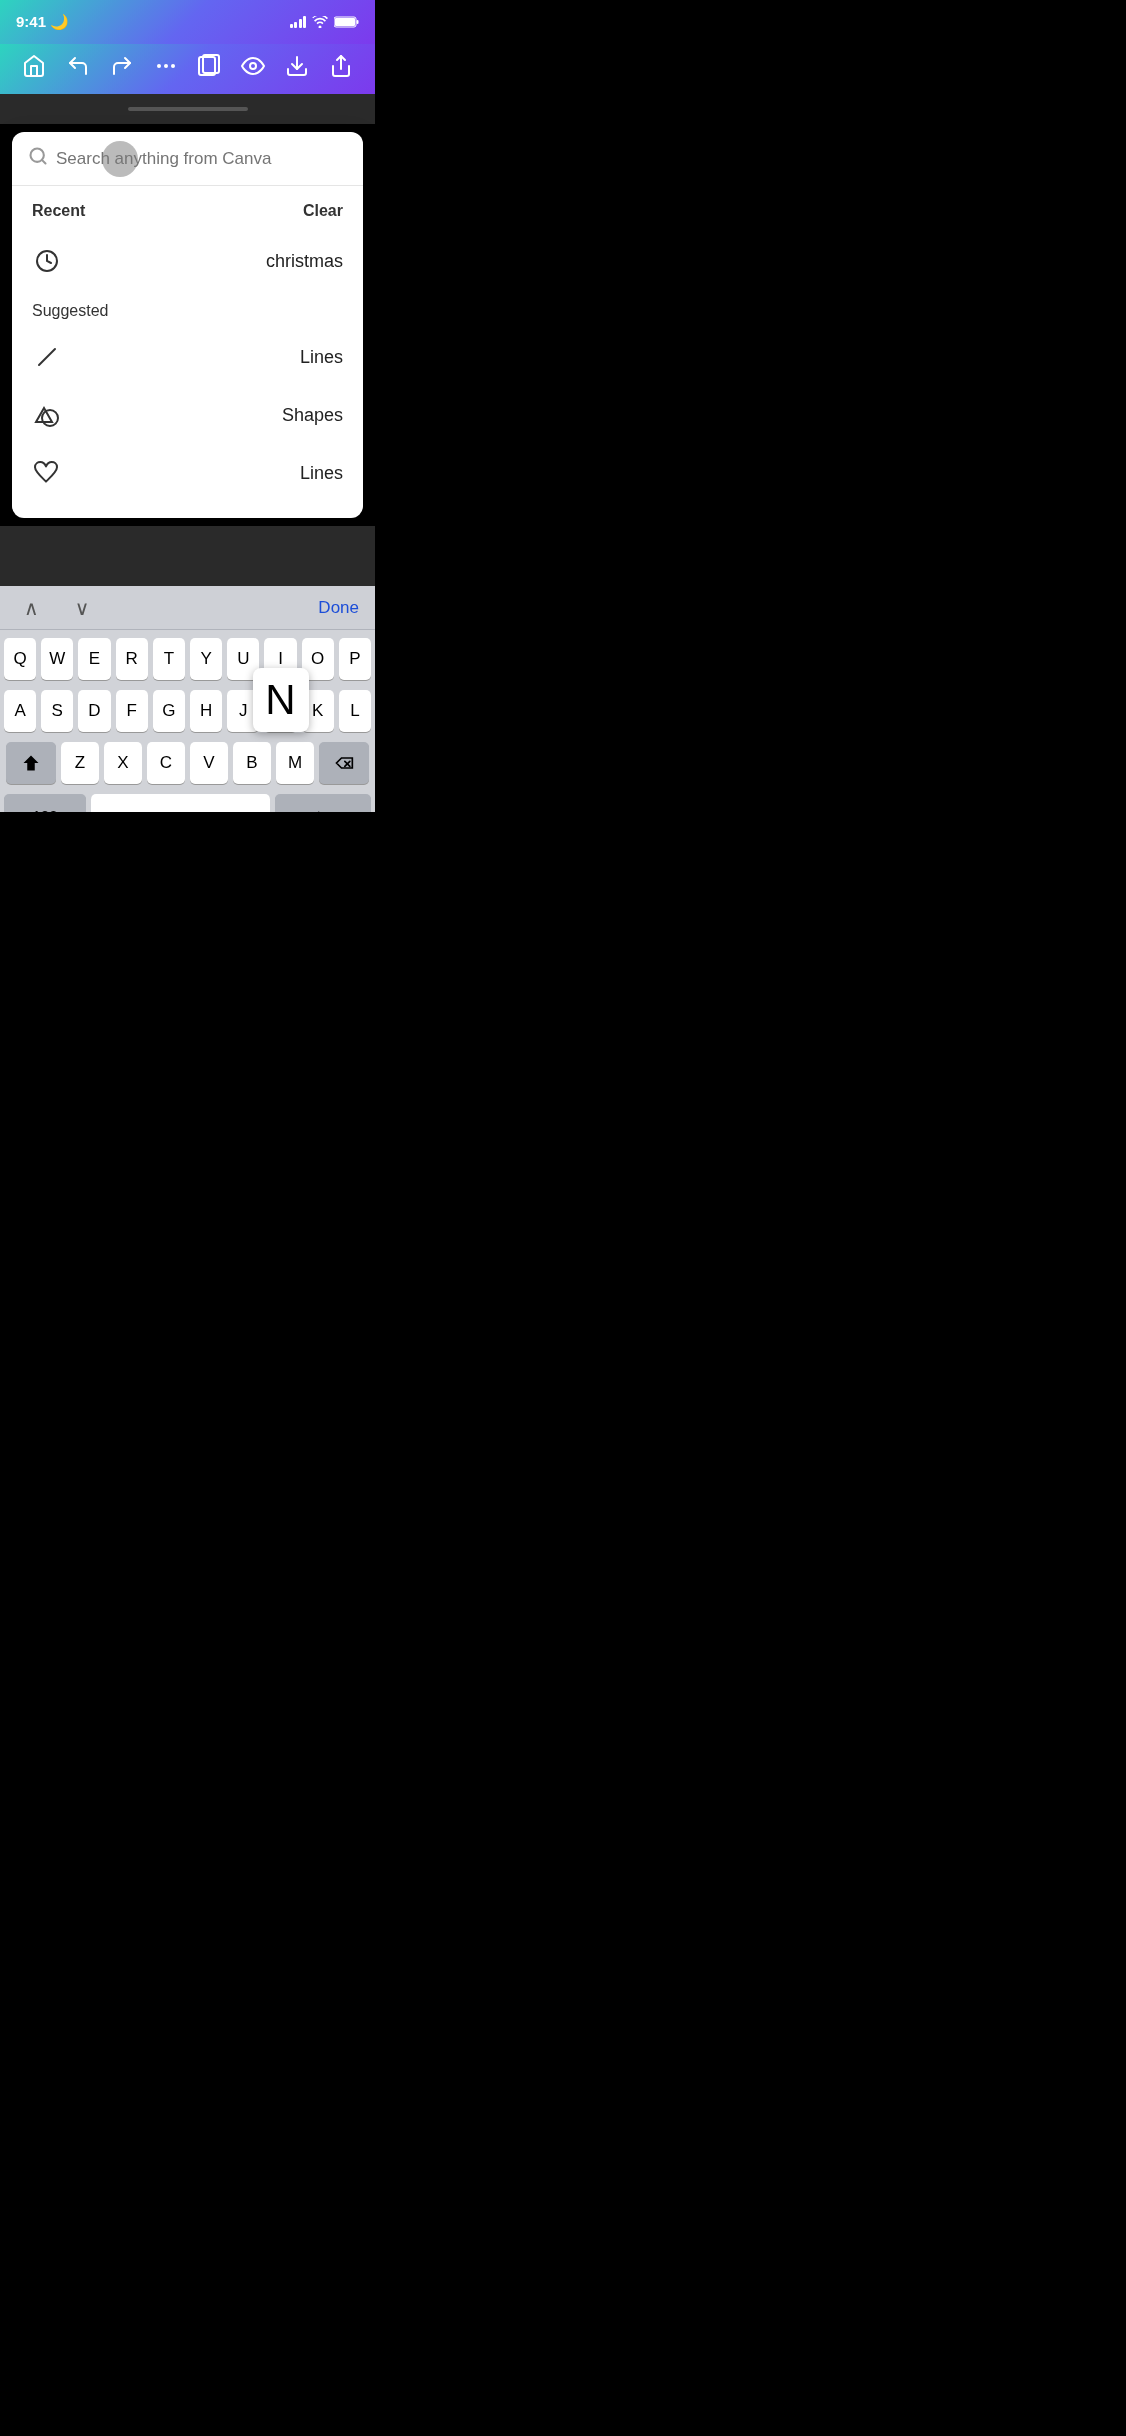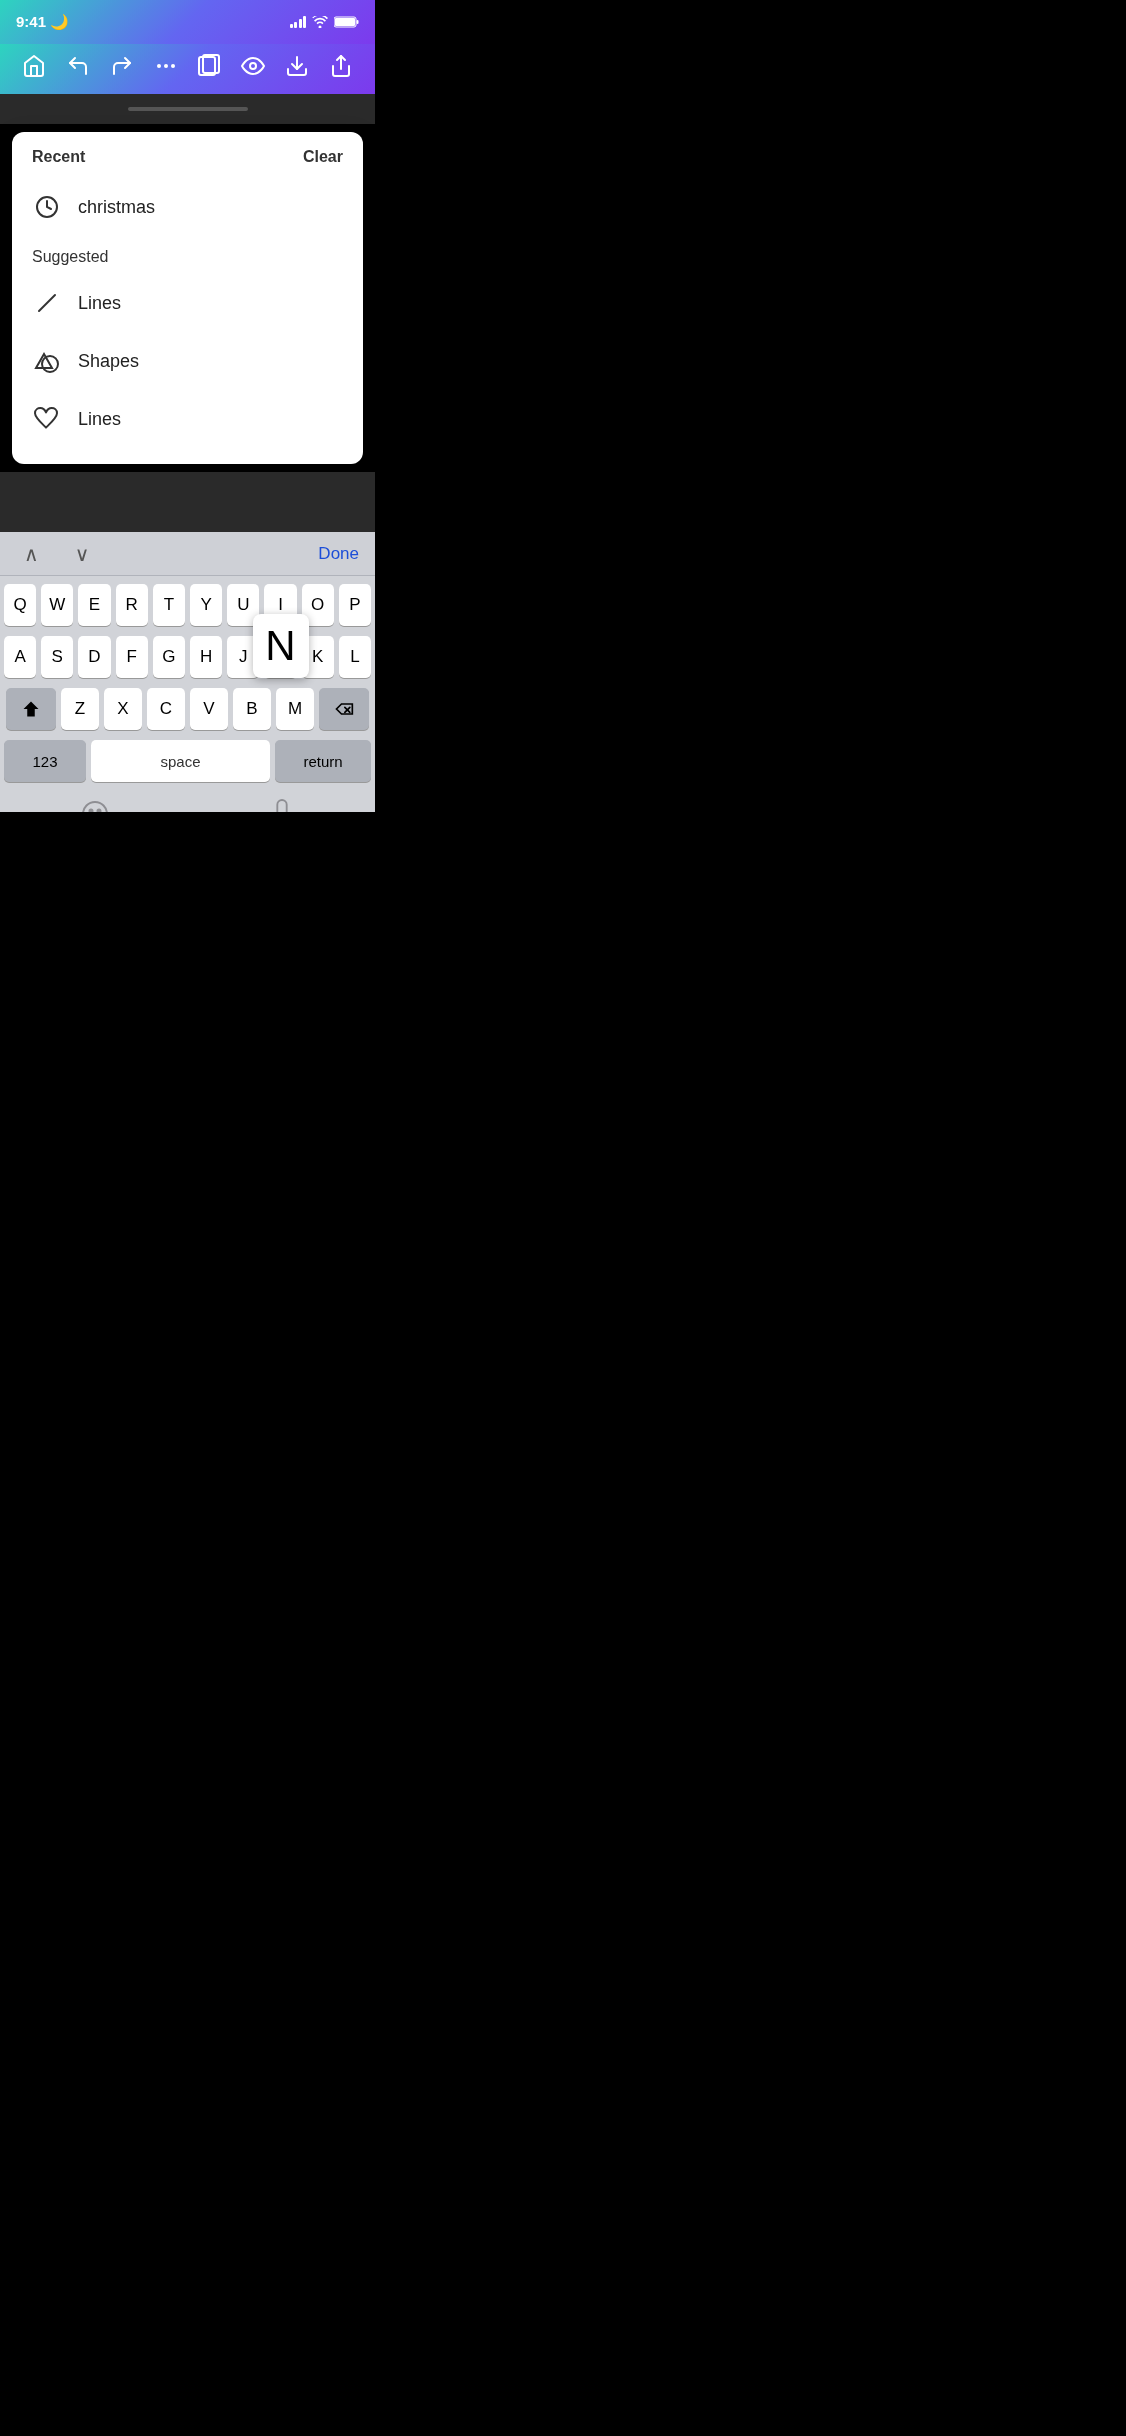--- a/index.html
+++ b/index.html
@@ -152,20 +152,21 @@
       color: #333;
       cursor: pointer;
     }
 
     .list-item {
       display: flex;
       align-items: center;
       padding: 14px 20px;
       cursor: pointer;
       gap: 16px;
+      justify-content: space-between;
     }
 
     .item-icon {
       width: 30px;
       height: 30px;
       display: flex;
       align-items: center;
       justify-content: center;
       color: #333;
       font-size: 20px;
@@ -441,20 +442,30 @@
     </svg>
   </div>
 </div>
 
 <div class="device-area">
   <div class="device-notch"></div>
 </div>
 
 <div class="search-panel">
 
+  <div class="search-bar">
+    <div class="search-icon-wrap">
+      <svg width="20" height="20" viewBox="0 0 24 24" fill="none" stroke="#999" stroke-width="2.5" stroke-linecap="round">
+        <circle cx="11" cy="11" r="8"></circle>
+        <line x1="21" y1="21" x2="16.65" y2="16.65"></line>
+      </svg>
+    </div>
+    <input class="search-input-field" type="text" placeholder="Search anything from Canva" style="">
+    <div class="search-cursor-blob"></div>
+  </div>
 
   <div class="search-content">
 
     <div class="section-header">
       <span class="section-title">Recent</span>
       <span class="clear-btn">Clear</span>
     </div>
 
     <div class="list-item">
       <div class="item-icon">

